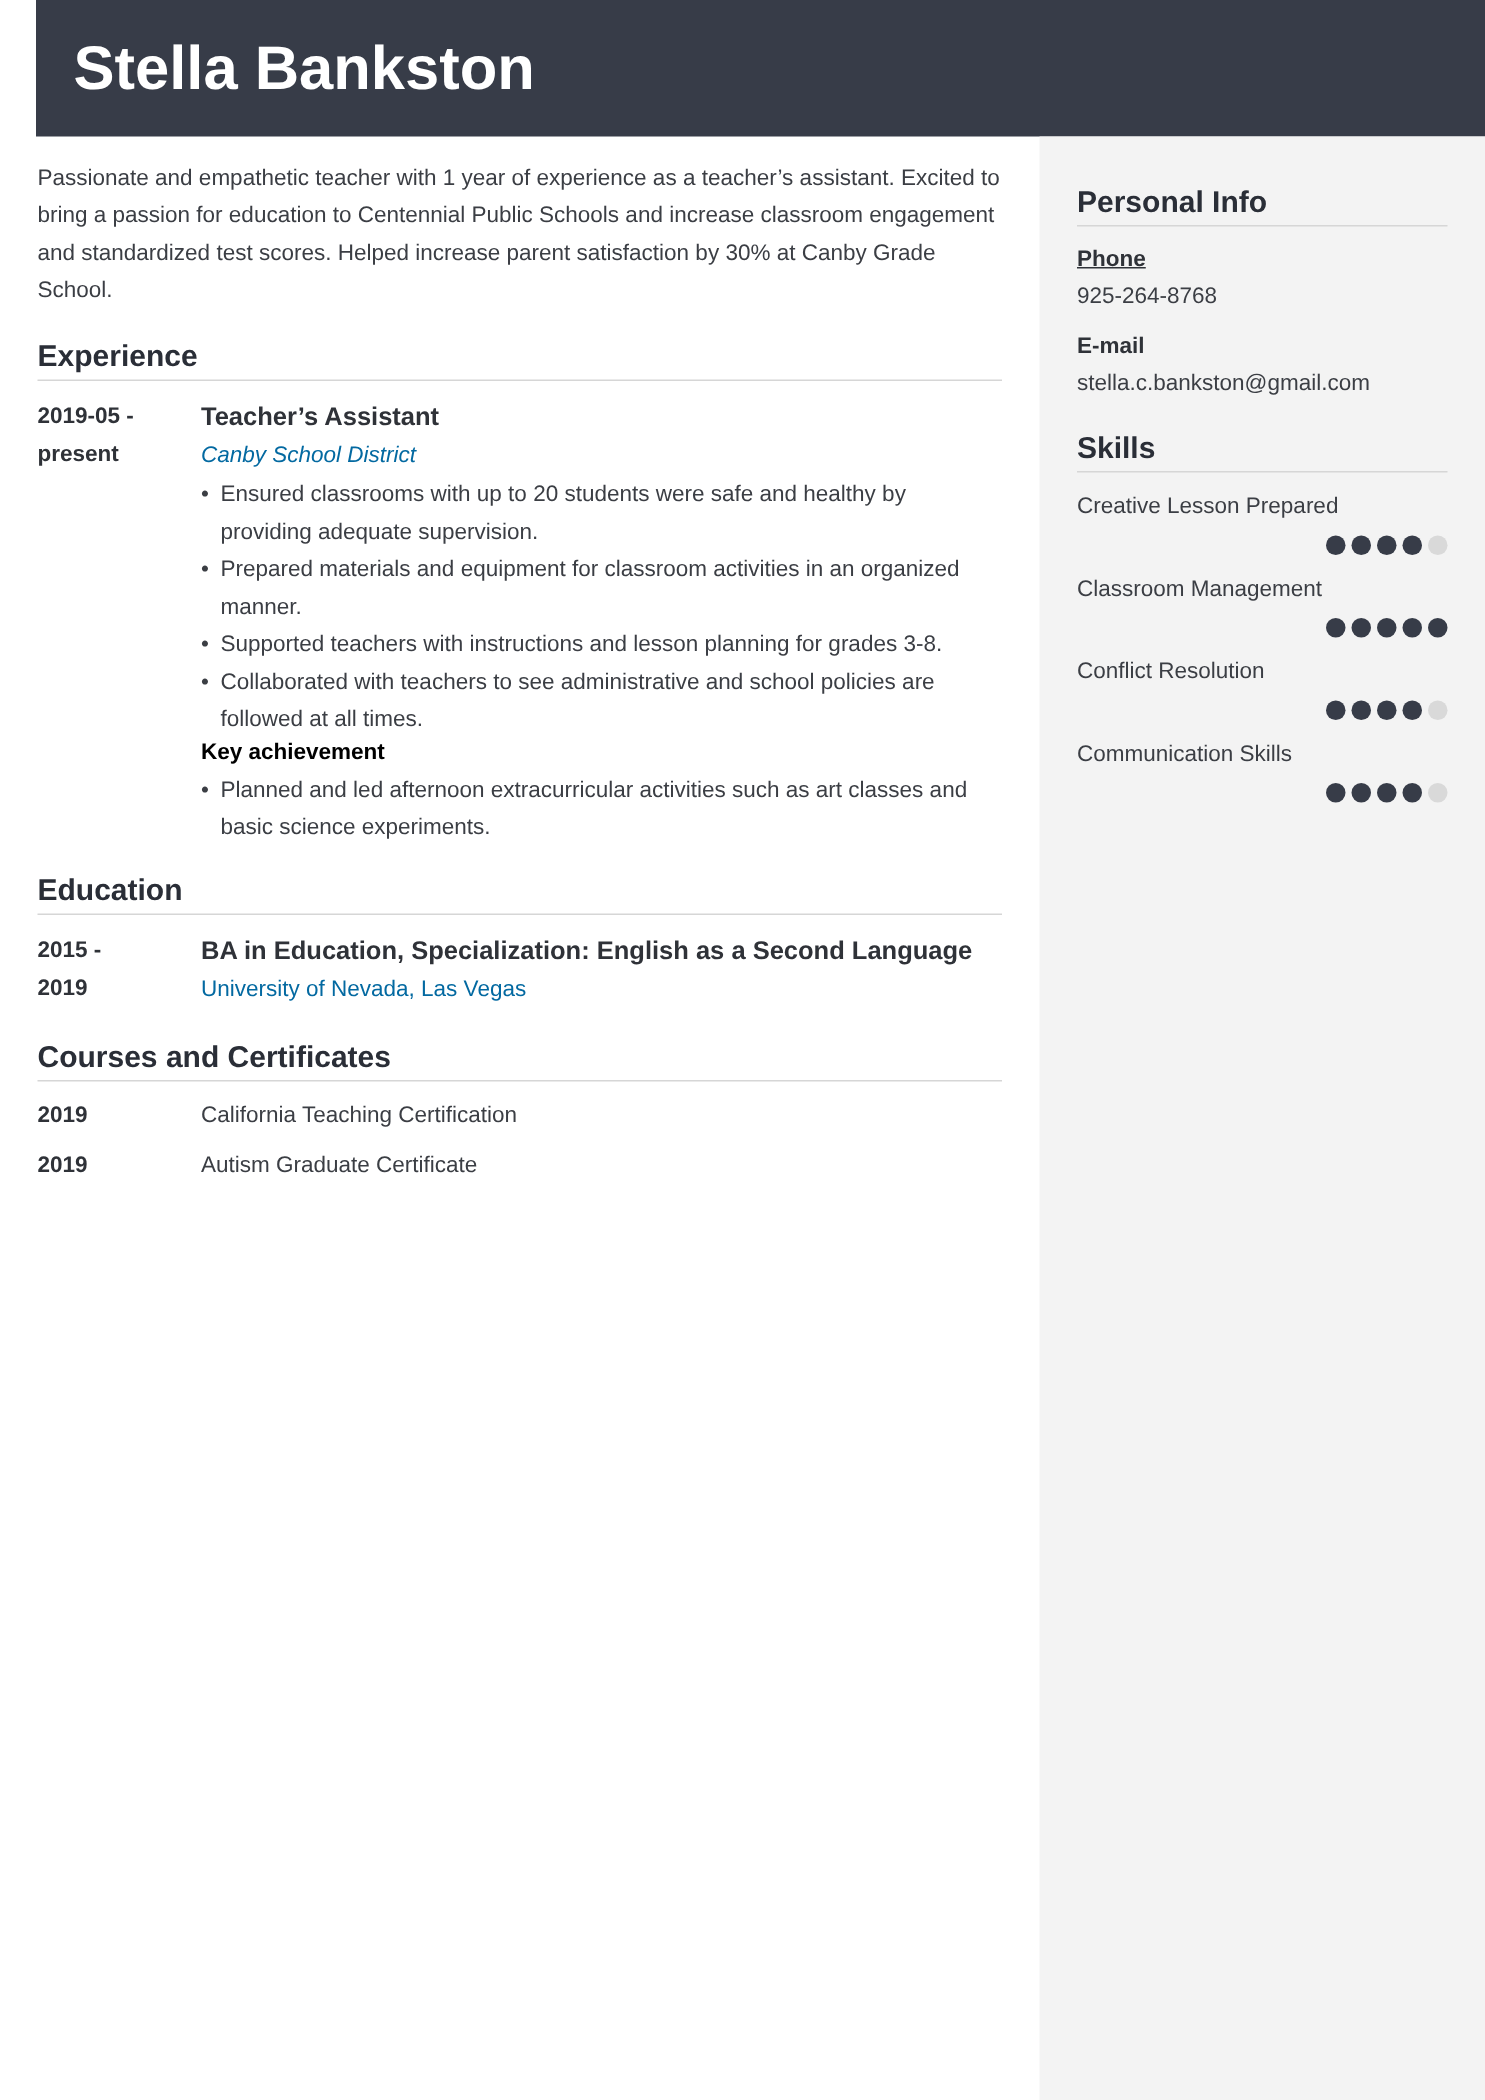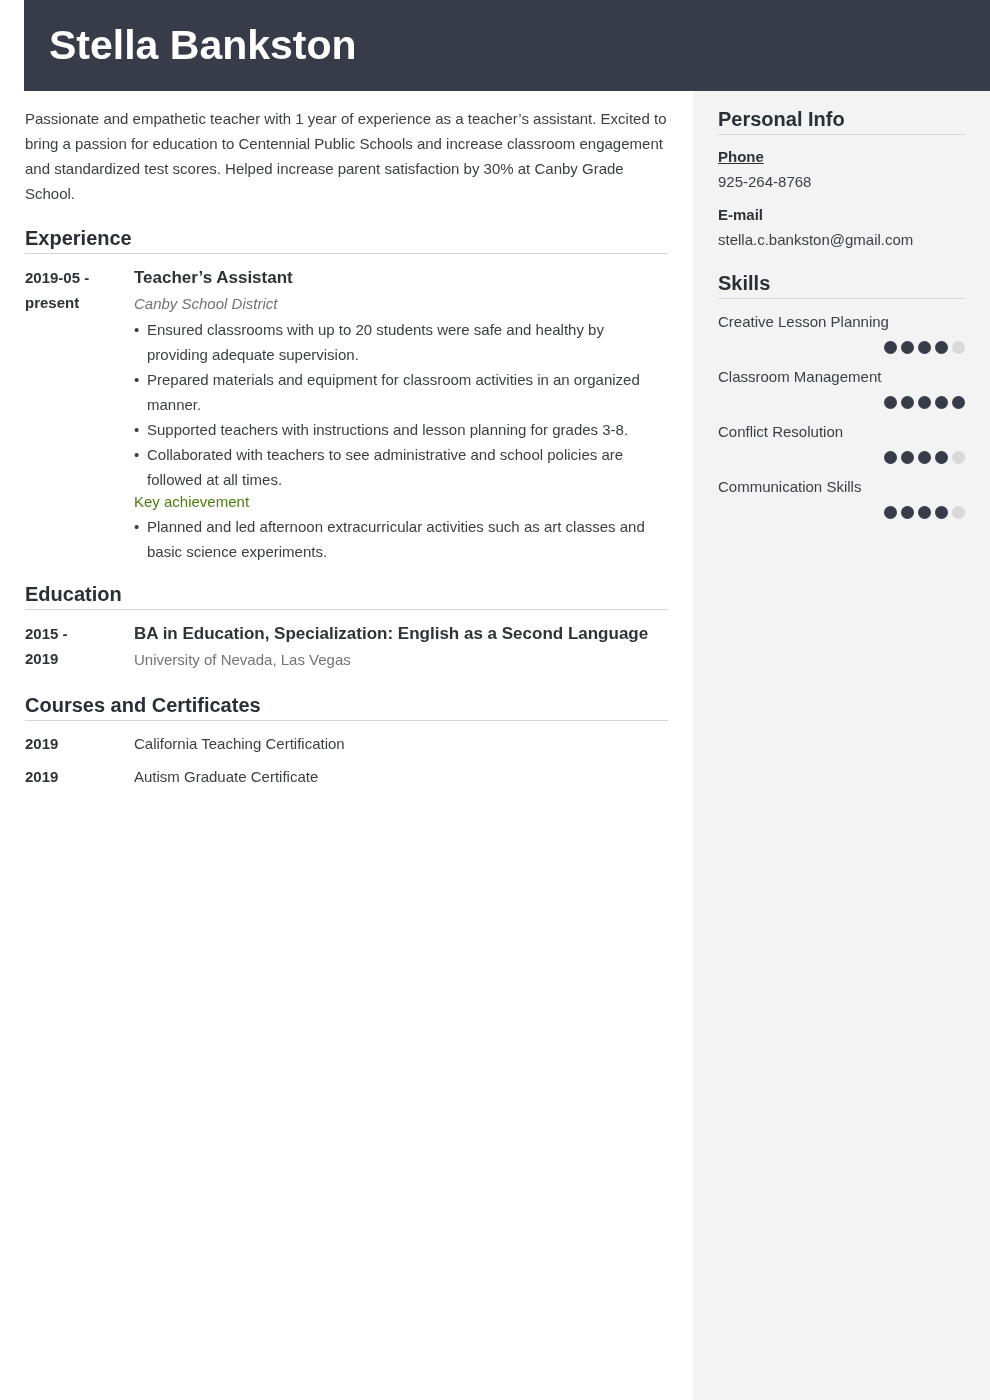--- a/index.html
+++ b/index.html
@@ -74,41 +74,41 @@
     .entry-title {
       font-size: 17px;
       font-weight: bold;
       line-height: 25px;
       color: #2f3238;
       margin-top: 0px;
     }
     .entry-sub {
       font-size: 15px;
       line-height: 27px;
-      color: #737373;
+      color: #0369a1;
     }
     .entry-sub.italic { font-style: italic; }
     ul.bullets { list-style: none; }
     ul.bullets li {
       position: relative;
       padding-left: 13px;
       font-size: 15px;
       line-height: 25px;
       color: #3b3e44;
     }
     ul.bullets li .dot {
       position: absolute;
       left: 0;
       top: 0;
     }
     .key-ach {
       font-size: 15px;
-      font-weight: normal;
-      line-height: 25px;
-      color: #4d7c0f;
+      font-weight: bold;
+      line-height: 25px;
+      color: #000000;
       margin-top: -3px;
     }
     .sec-edu { margin-top: 18px; }
     .sec-courses { margin-top: 20px; }
     .course-row {
       display: flex;
       font-size: 15px;
       line-height: 25px;
     }
     .course-row .entry-date { line-height: 25px; }
@@ -124,21 +124,21 @@
       width: 247px;
     }
     .side-title {
       font-size: 20px;
       font-weight: bold;
       color: #2a2e37;
       line-height: 24px;
       padding-bottom: 3px;
       border-bottom: 1px solid #d6d6d6;
     }
-    .side-title.personal { margin-top: 16px; }
+    .side-title.personal { margin-top: 32px; }
     .info-label {
       font-size: 15px;
       font-weight: bold;
       line-height: 20px;
       color: #2f3238;
     }
     .info-label.first { margin-top: 12px; text-decoration: underline; }
     .info-label.next { margin-top: 13px; }
     .info-value {
       font-size: 15px;
@@ -234,21 +234,21 @@
   <div class="side-inner">
     <h2 class="side-title personal">Personal Info</h2>
     <div class="info-label first">Phone</div>
     <div class="info-value">925-264-8768</div>
     <div class="info-label next">E-mail</div>
     <div class="info-value">stella.c.bankston@gmail.com</div>
 
     <h2 class="side-title skills">Skills</h2>
     <div id="skills-list">
       <div class="skill">
-        <div class="skill-name">Creative Lesson Planning</div>
+        <div class="skill-name">Creative Lesson Prepared</div>
         <div class="skill-dots">
             <span></span>
             <span></span>
             <span></span>
             <span></span>
             <span class="off"></span>
           </div>
       </div>
       <div class="skill">
         <div class="skill-name">Classroom Management</div>

